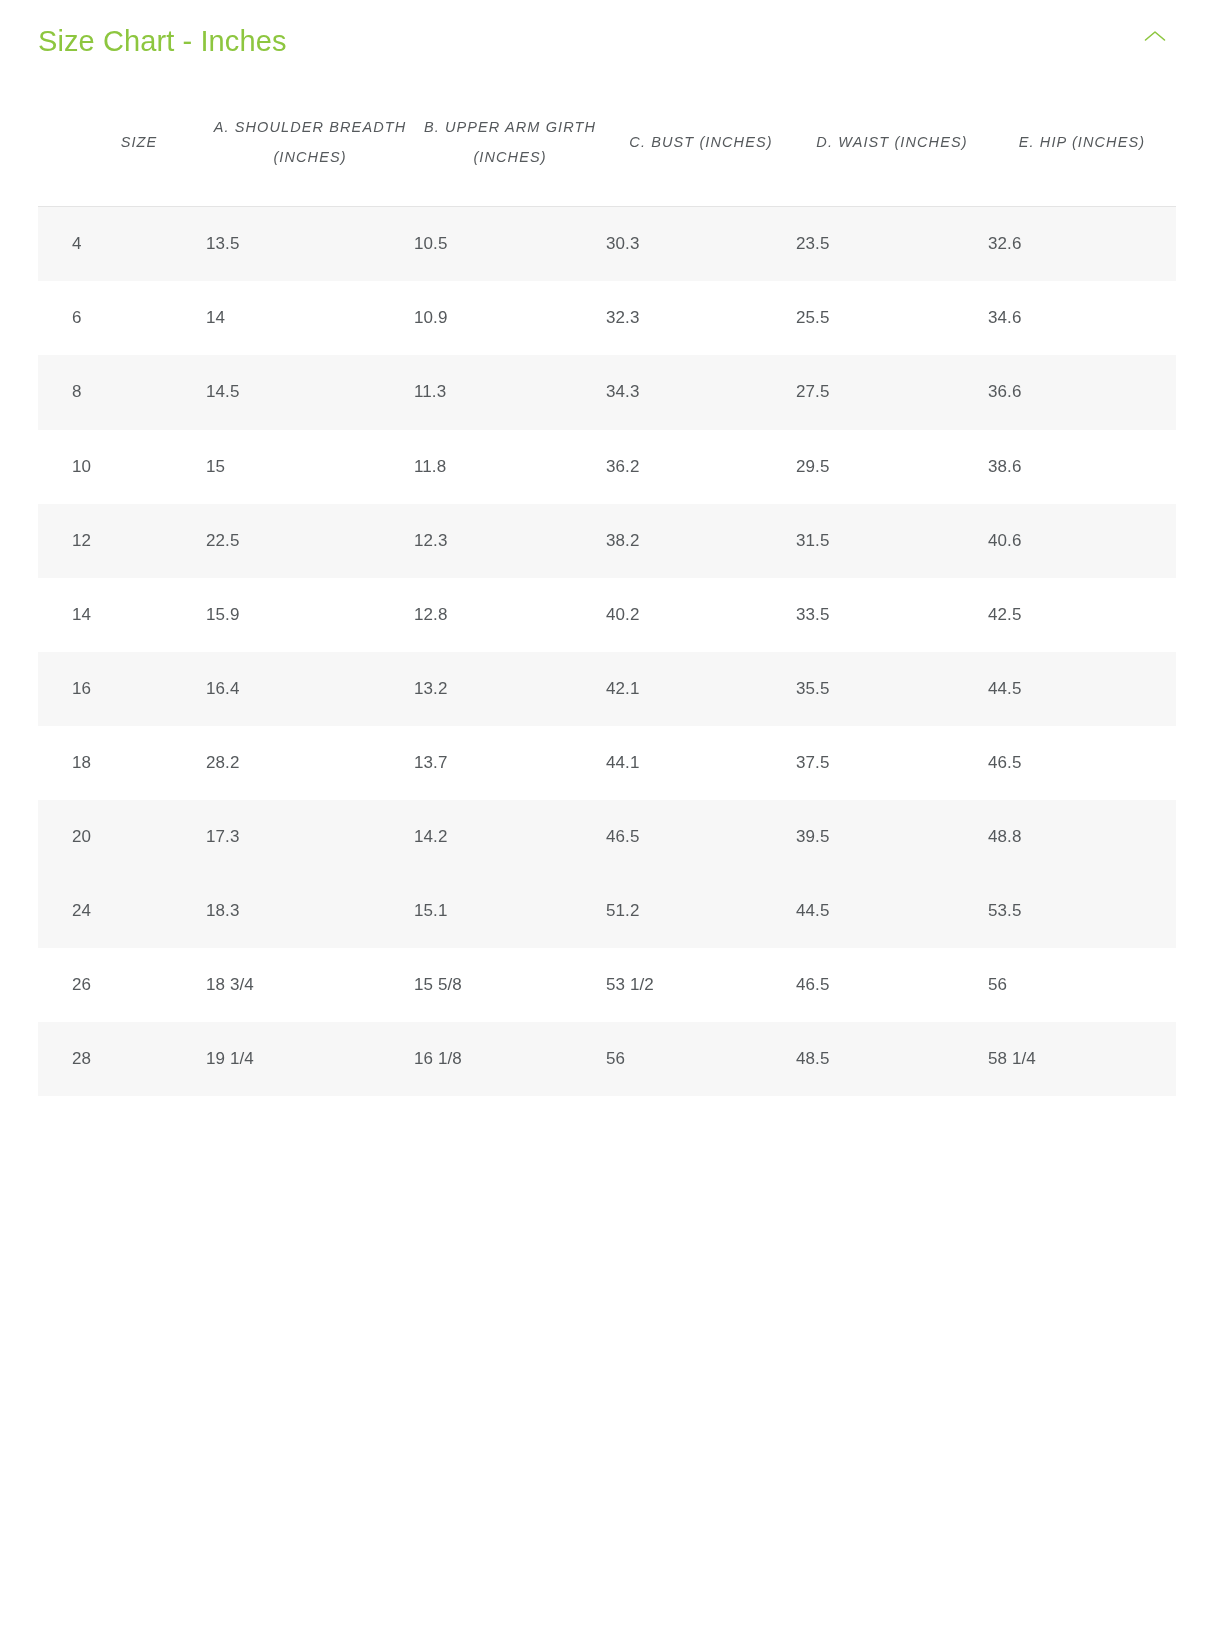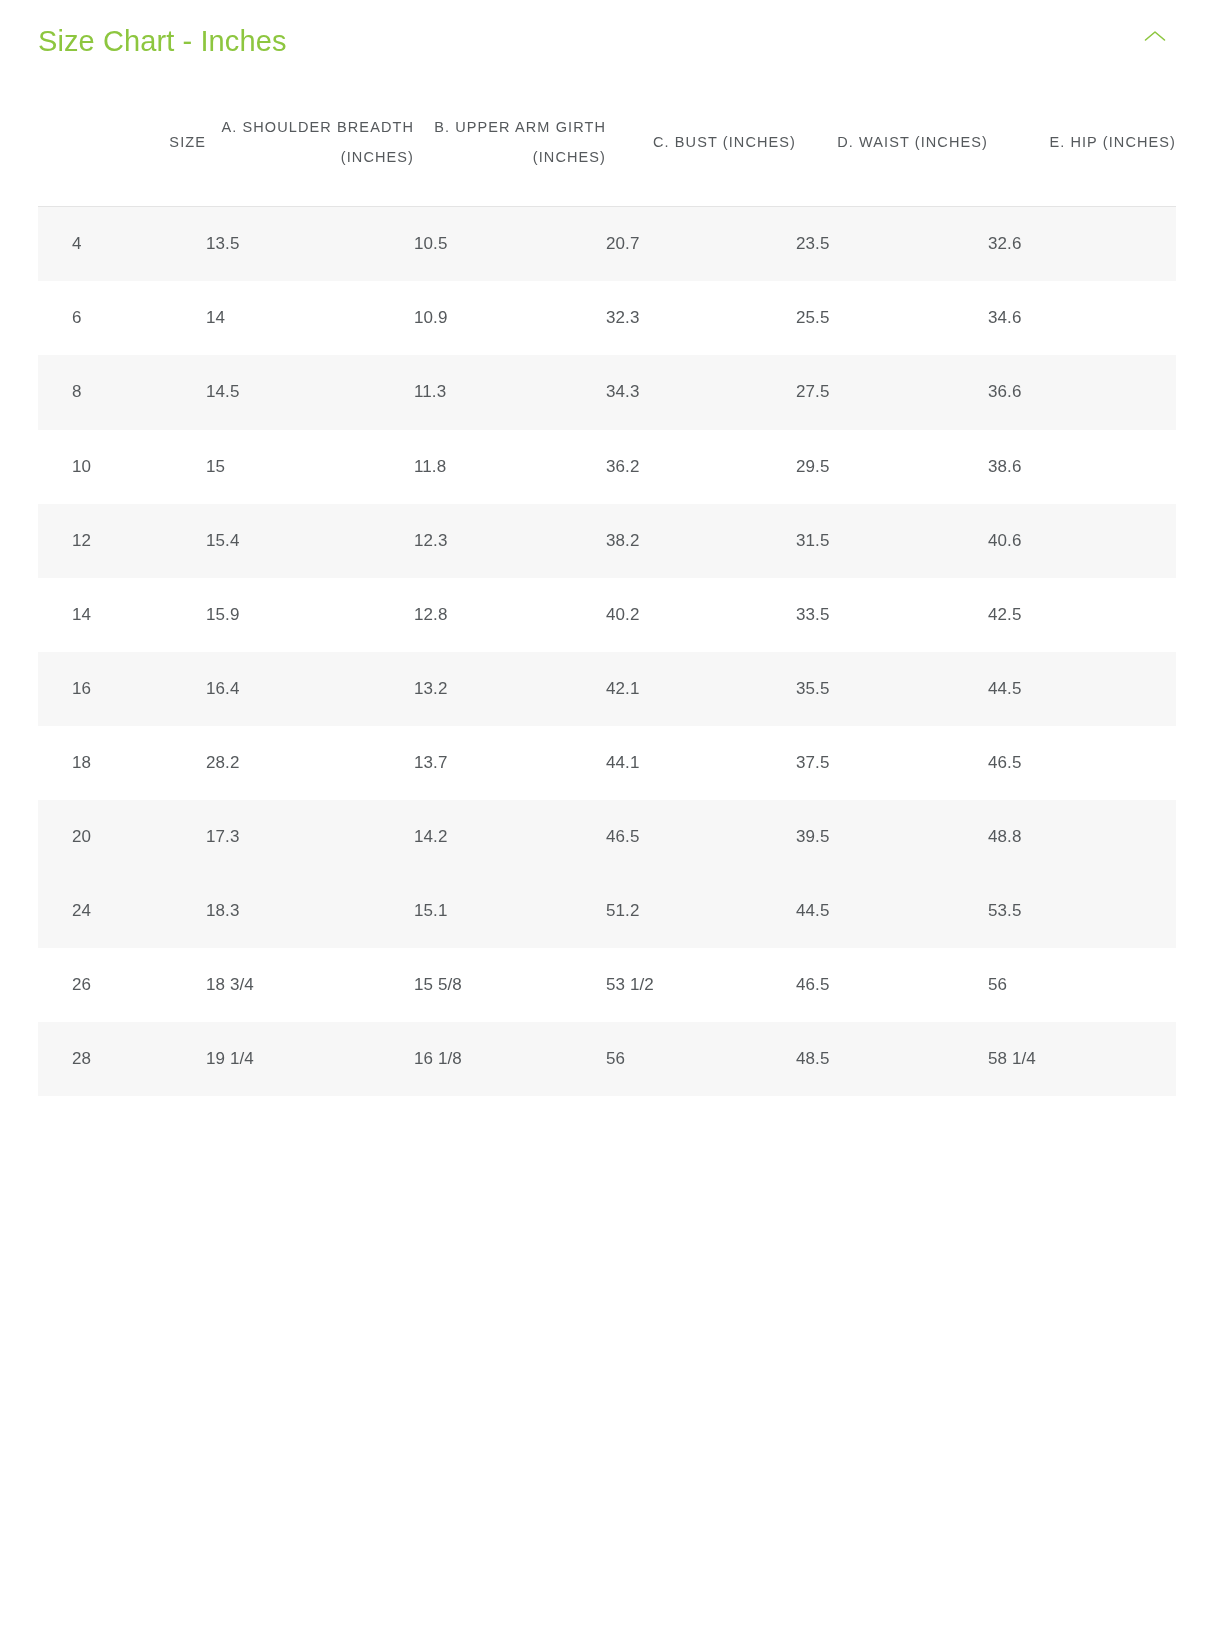--- a/index.html
+++ b/index.html
@@ -54,30 +54,31 @@
   .table-wrap {
     padding: 0 38px 0 38px;
     box-sizing: border-box;
   }
   table.size-table {
     width: 100%;
     border-collapse: collapse;
     table-layout: fixed;
   }
   table.size-table thead th {
-    text-align: right;
+    text-align: center;
     vertical-align: middle;
     font-size: 14.5px;
     font-weight: 400;
     letter-spacing: 1.1px;
     color: #55595c;
     text-transform: uppercase;
     line-height: 2.05;
     padding: 34px 0 34px 0;
     border-bottom: 1px solid #e4e4e4;
+    font-style: italic;
   }
   table.size-table thead th.col-size   { width: 134px; padding-left: 34px; }
   table.size-table thead th.col-a      { width: 208px; }
   table.size-table thead th.col-b      { width: 192px; margin-left: 19px; }
   table.size-table thead th.col-c      { width: 190px; }
   table.size-table thead th.col-d      { width: 192px; }
   table.size-table thead th.col-e      { width: auto;  }
 
   table.size-table tbody td {
     font-size: 17px;
@@ -118,21 +119,21 @@
           <th class="col-c">C. BUST (INCHES)</th>
           <th class="col-d">D. WAIST (INCHES)</th>
           <th class="col-e">E. HIP (INCHES)</th>
         </tr>
       </thead>
       <tbody id="table-body">
           <tr class="odd">
             <td>4</td>
             <td>13.5</td>
             <td>10.5</td>
-            <td>20.7</td>
+            <td>30.3</td>
             <td>23.5</td>
             <td>32.6</td>
           </tr>
           <tr class="even">
             <td>6</td>
             <td>14</td>
             <td>10.9</td>
             <td>32.3</td>
             <td>25.5</td>
             <td>34.6</td>
@@ -148,21 +149,21 @@
           <tr class="even">
             <td>10</td>
             <td>15</td>
             <td>11.8</td>
             <td>36.2</td>
             <td>29.5</td>
             <td>38.6</td>
           </tr>
           <tr class="odd">
             <td>12</td>
-            <td>15.4</td>
+            <td>22.5</td>
             <td>12.3</td>
             <td>38.2</td>
             <td>31.5</td>
             <td>40.6</td>
           </tr>
           <tr class="even">
             <td>14</td>
             <td>15.9</td>
             <td>12.8</td>
             <td>40.2</td>

